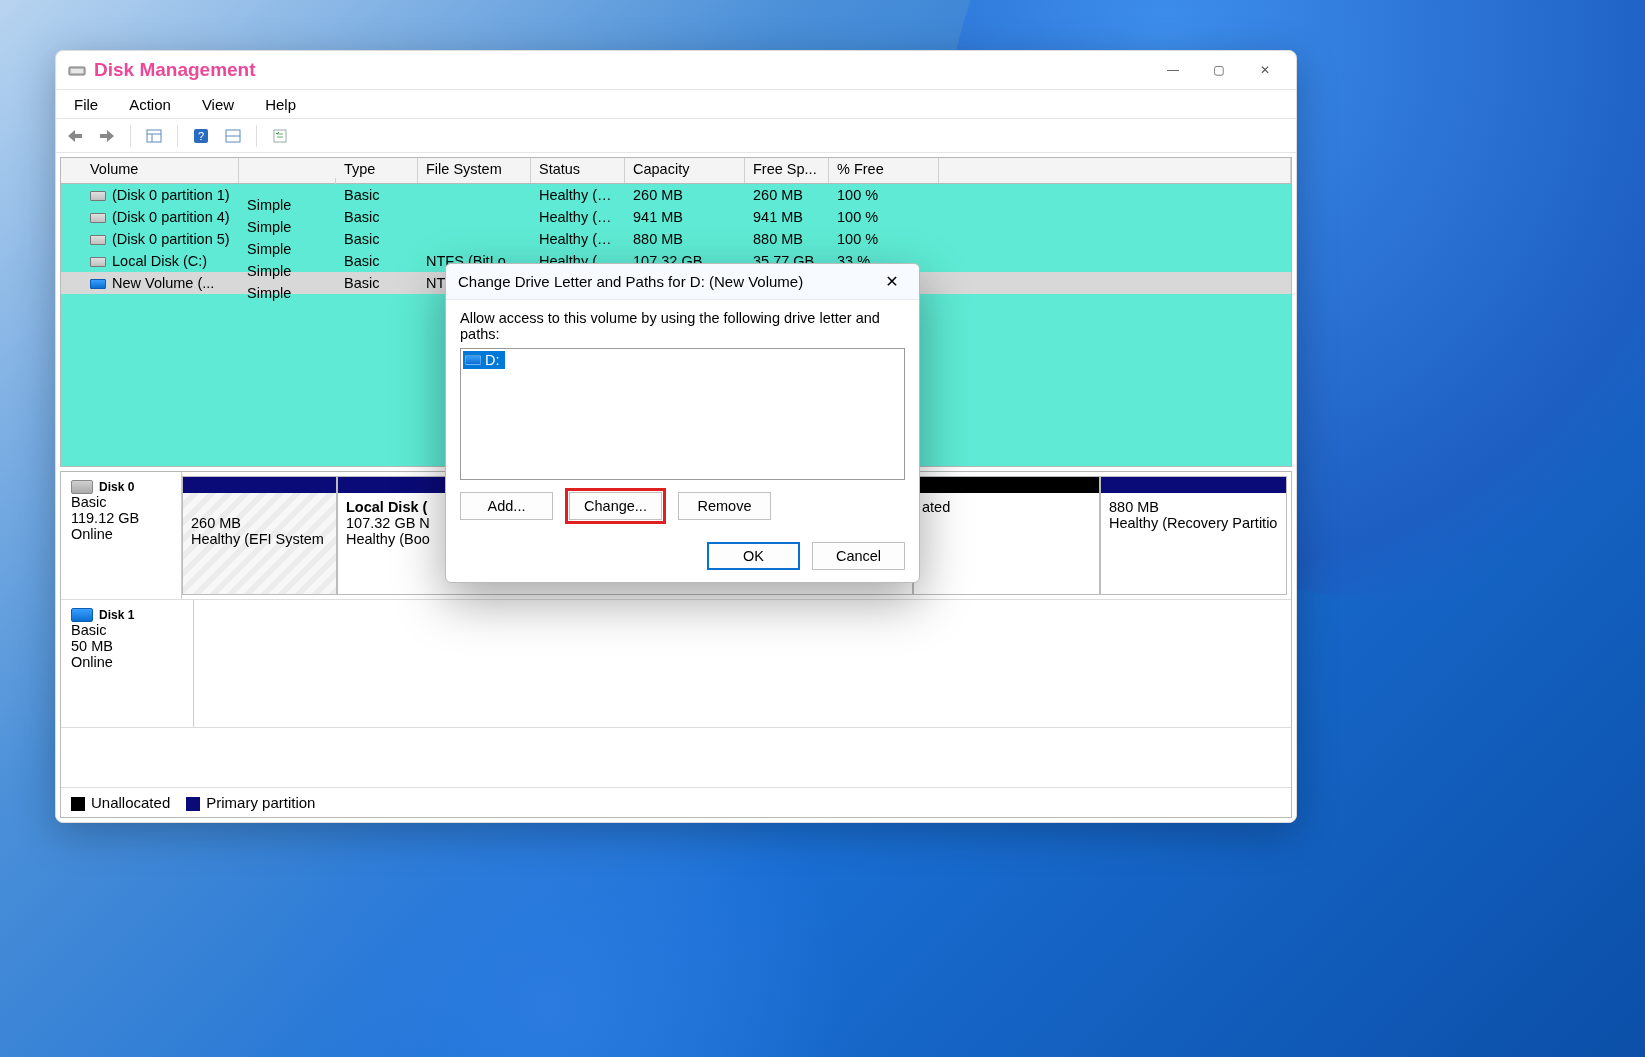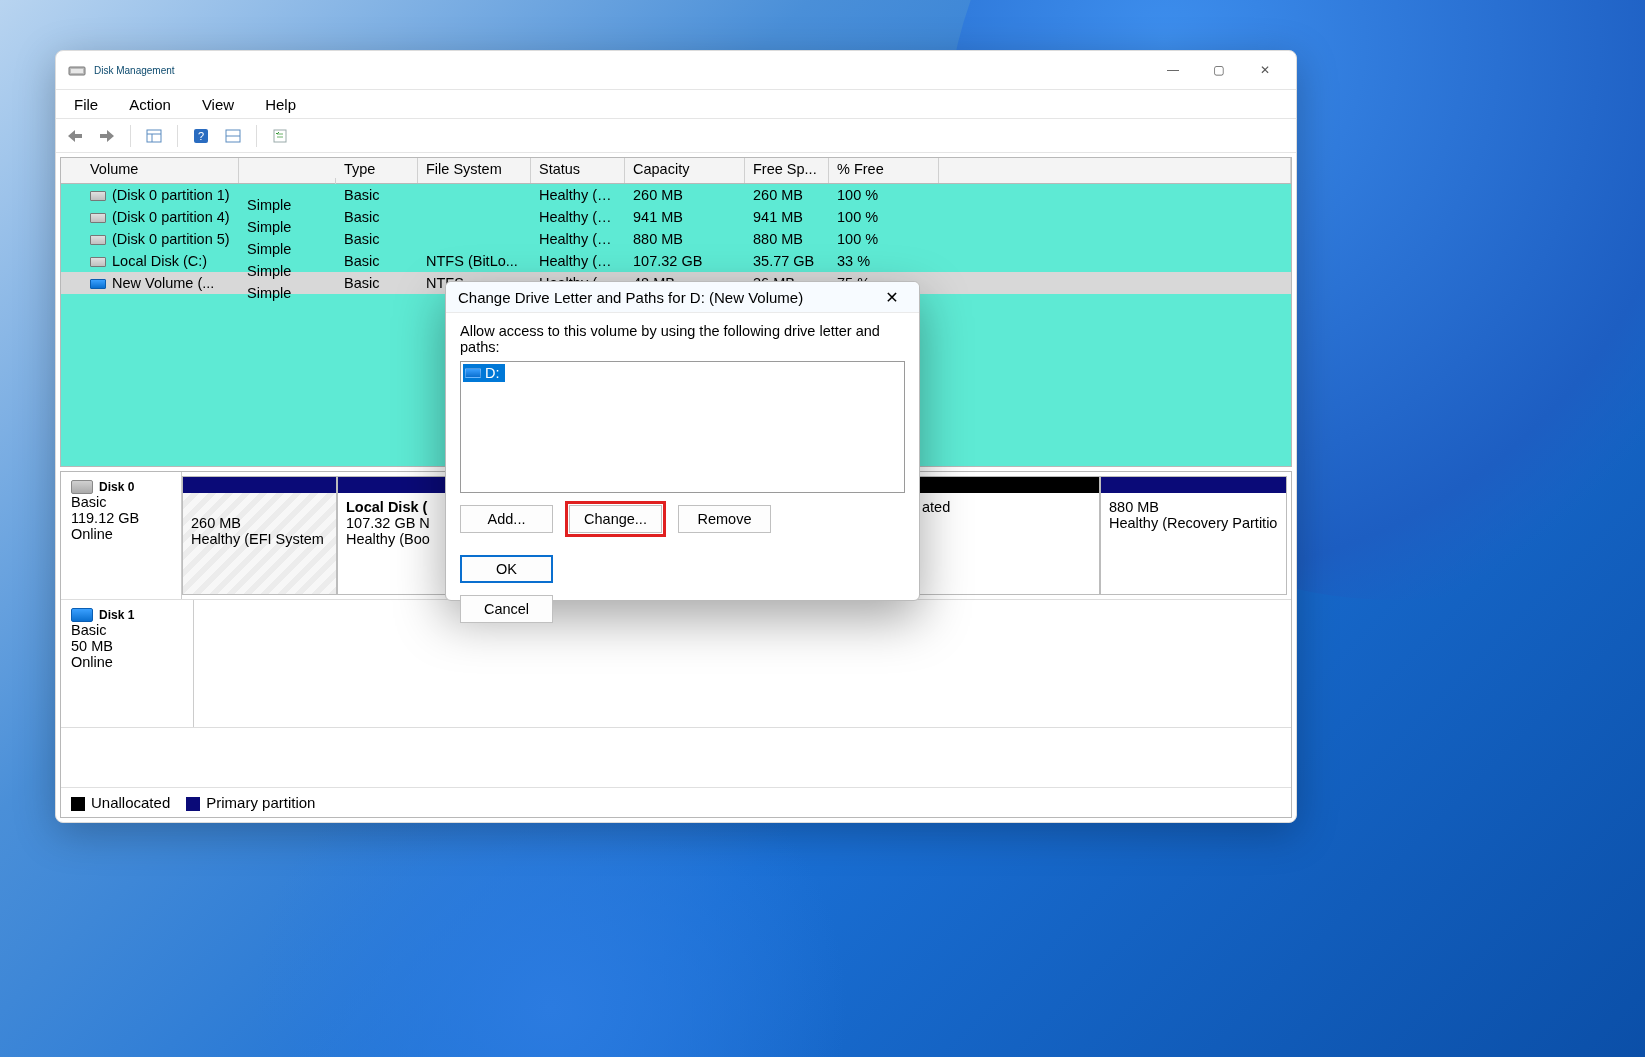--- a/index.html
+++ b/index.html
@@ -27,21 +27,21 @@
       box-shadow: 0 10px 40px rgba(0,0,0,.25);
       display: flex; flex-direction: column;
       overflow: hidden;
     }
     .titlebar {
       display:flex; align-items:center; height: 38px;
       padding: 0 8px;
       color:#333;
     }
     .titlebar .app-icon { width:18px; height:18px; margin:0 8px 0 4px; display:inline-block; }
-    .titlebar .title { font-size: 10px; color:#0c4a6e; }
+    .titlebar .title { font-size: 19px; color:#ec4899;font-weight:bold; }
     .titlebar .spacer { flex:1; }
     .win-ctrl { width:46px; height:38px; display:flex; align-items:center; justify-content:center; }
     .win-ctrl span { font-size:12px; color:#555; }
 
     .menubar {
       display:flex; gap:7px; height:30px; align-items:center;
       border-top:1px solid #e5e5e5; border-bottom:1px solid #e5e5e5;
       padding: 0 6px;
     }
     .menubar .mi { padding: 4px 12px; font-size:15px; }
@@ -84,36 +84,36 @@
     .part-body.hatched {
       background: repeating-linear-gradient(135deg, #f7f7f7 0 6px, #ececec 6px 12px);
     }
     .part-outer.dbl { border:3px double #bfbfbf; }
     .legend { border-top:1px solid #e0e0e0; height:30px; display:flex; align-items:center; gap:16px; padding:0 10px; font-size:15px; }
     .leg-sq { width:14px; height:14px; display:inline-block; margin-right:6px; vertical-align:middle; }
     .leg-sq.black{ background:#000; } .leg-sq.navy{ background:#0a0a78; }
 
     
     .dialog {
-      position:absolute; left:445px; top:281px; width:475px; height:320px;
+      position:absolute; left:445px; top:263px; width:475px; height:320px;
       background:#fff; border:1px solid #bbb; border-radius:6px;
       box-shadow: 0 18px 50px rgba(0,0,0,.35);
       display:flex; flex-direction:column;
     }
     .dlg-title { display:flex; align-items:center; height:40px; padding:0 10px 0 12px; border-bottom:1px solid #eaeaea; background:#f7fbff; border-radius:6px 6px 0 0; }
     .dlg-title .t { font-size:15px; }
     .dlg-title .x { width:34px; height:30px; display:flex; align-items:center; justify-content:center; font-size:16px; }
     .dlg-body { flex:1; padding:10px 14px 12px; display:flex; flex-direction:column; }
     .dlg-list { border:1px solid #9a9a9a; height:132px; margin-top:6px; padding:2px; background:#fff; }
     .dlg-list .item { display:inline-flex; align-items:center; background:#0078d7; color:#fff; padding:1px 5px 1px 2px; font-size:14.5px; }
     .dlg-list .item .vol-icon.blue { margin-right:4px; border-color:#fff4; }
     .dlg-row-btns { display:flex; gap:16px; margin-top:12px; }
     .dlg-btn { width:93px; height:28px; border:1px solid #c0c0c0; background:#fdfdfd; font-size:14.5px; display:flex; align-items:center; justify-content:center; }
     .dlg-btn.hl { outline:3px solid #e02020; outline-offset:1px;text-align:right; }
-    .dlg-bottom { display:flex; justify-content:flex-start; gap:12px; margin-top:22px;flex-direction:column; }
+    .dlg-bottom { display:flex; justify-content:flex-end; gap:12px; margin-top:22px; }
     .dlg-btn.primary { border-color:#0a6fcf; box-shadow: inset 0 0 0 1px #0a6fcf; }
 
     .noselect { user-select:none; }
   </style>
 </head>
 <body>
 
 <div class="bg-swirl bg-s1"></div>
 <div class="bg-swirl bg-s2"></div>
 

